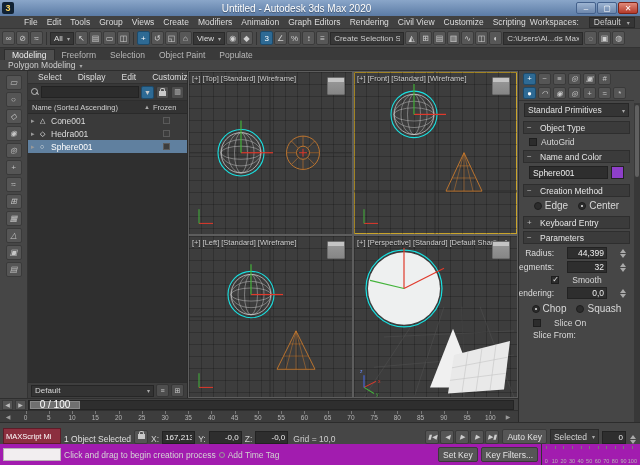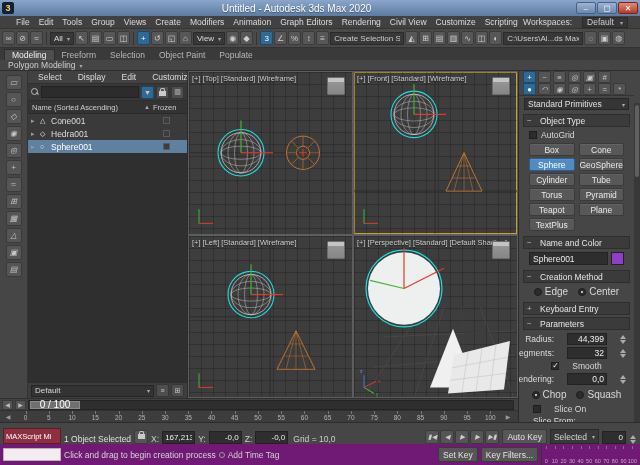--- a/index.html
+++ b/index.html
@@ -8,21 +8,21 @@
   .app { width:640px; height:465px; display:flex; flex-direction:column; background:#454545; }
 
   
   .titlebar { height:16px; background:linear-gradient(#8aa6c9,#5b7ba5); display:flex; align-items:center; padding:0 2px; color:#fff; flex:none; }
   .tb-logo { width:12px; height:12px; background:#123; color:#ffd75e; font-size:9px; font-weight:bold; display:flex; align-items:center; justify-content:center; border-radius:2px; margin-right:4px; }
   .tb-title { flex:1; text-align:center; font-size:10px; text-shadow:0 1px 1px rgba(0,0,0,.4); white-space:nowrap; overflow:hidden; }
   .winbtn { width:20px; height:12px; margin-left:1px; display:flex; align-items:center; justify-content:center; font-size:8px; background:linear-gradient(#9db4d2,#6d87ac); border:1px solid #44618c; border-radius:2px; color:#fff; }
   .winbtn.close { background:linear-gradient(#e08a7a,#b43a2a); border-color:#7e2216; }
 
   
-  .menubar { height:13px; background:#414141; border-bottom:1px solid #353535; display:flex; align-items:center; padding:0 12px; font-size:8.5px; flex:none; }
+  .menubar { height:13px; background:#414141; border-bottom:1px solid #353535; display:flex; align-items:center; padding:0 20px; font-size:8.5px; flex:none; }
   .menu-item { padding:0 4px; color:#dcdcdc; white-space:nowrap; }
   .workspaces { margin-left:auto; display:flex; align-items:flex-start; gap:10px; }
   .ws-box { background:#363636; border:1px solid #2a2a2a; padding:0 4px; height:11px; display:flex; align-items:center; gap:6px; color:#ccc; }
 
   
   .toolbar { height:19px; background:#4a4a4a; border-bottom:1px solid #333; display:flex; align-items:center; padding:0 2px; gap:1px; flex:none; overflow:hidden; }
   .tbg { display:flex; align-items:center; gap:1px; }
   .tb-icon { width:13px; height:14px; background:#575757; border:1px solid #3b3b3b; border-radius:2px; color:#cfcfcf; font-size:8px; display:flex; align-items:center; justify-content:center; flex:none; }
   .tb-icon i { font-style:normal; }
   .tb-icon.active { background:#2e6a94; border-color:#1d4a6a; color:#fff; }
@@ -123,21 +123,21 @@
   .tl-track { flex:1; height:10px; background:#2e2e2e; border:1px solid #242424; position:relative; }
   .tl-handle { position:absolute; left:1px; top:0; bottom:0; width:50px; background:#707070; border:1px solid #8a8a8a; color:#fff; font-size:10px; display:flex; align-items:center; justify-content:center; }
   .ruler { height:12px; background:#3d3d3d; border-top:1px solid #2f2f2f; display:flex; align-items:stretch; padding:0 4px 0 2px; flex:none; }
   .ruler-cap { width:12px; display:flex; align-items:center; justify-content:center; font-size:6px; color:#999; flex:none; }
   .ticks { flex:1; display:flex; }
   .tick { flex:1; position:relative; display:flex; align-items:flex-end; justify-content:center; font-size:6.5px; color:#b5b5b5; padding-bottom:1px; }
   .tick::before { content:''; position:absolute; top:0; left:50%; width:1px; height:3px; background:#787878; }
 
   
   .status1 { height:22px; background:#464646; border-top:1px solid #2c2c2c; display:flex; align-items:flex-end; gap:3px; padding:0 3px; font-size:8.5px; flex:none; }
-  .status2 { height:21px; background:#701a75; display:flex; align-items:center; gap:3px; padding:0 3px; font-size:8.5px; flex:none; }
+  .status2 { height:21px; background:#a21caf; display:flex; align-items:center; gap:3px; padding:0 3px; font-size:8.5px; flex:none; }
   .mxs-top { width:58px; height:16px; background:#8c2f3f; border:1px solid #5e1c28; color:#fff; font-size:7.5px; display:flex; align-items:center; padding:0 2px; white-space:nowrap; overflow:hidden; flex:none; }
   .mxs-bottom { width:58px; height:13px; background:#f2eef0; border:1px solid #b9b2b5; flex:none; }
   .sel-text { white-space:nowrap; color:#e0e0e0; }
   .lock-btn { width:14px; height:14px; background:#555; border:1px solid #3a3a3a; border-radius:2px; display:flex; align-items:flex-start; justify-content:center; flex:none; }
   .coord-lab { color:#cfcfcf; flex:none; }
   .coord-field { width:33px; height:13px; background:#2e2e2e; border:1px solid #222; color:#eee; font-size:8px; text-align:right; padding:0 2px; flex:none; }
   .grid-text { white-space:nowrap; color:#cfcfcf; margin-left:2px; }
   .pb-btn { width:14px; height:14px; background:#555; border:1px solid #3a3a3a; border-radius:2px; color:#ccc; font-size:6.5px; display:flex; align-items:center; justify-content:center; flex:none; }
   .akey-btn { height:15px; background:#565656; border:1px solid #3a3a3a; border-radius:2px; color:#e4e4e4; padding:0 4px; display:flex; align-items:center; flex:none; }
   .sel-drop { height:15px; background:#383838; border:1px solid #2a2a2a; display:flex; align-items:center; gap:5px; padding:0 3px; flex:none; }
@@ -666,34 +666,20 @@
 
       <div class="rollout">
         <div class="roll-head">
           <span class="roll-state">−</span>
           <span>Object Type</span>
         </div>
         <div class="autogrid-row">
           <span class="checkbox"></span>
           <span>AutoGrid</span>
         </div>
-        <div class="ot-grid">
-
-        <span class="ot-btn">Box</span>
-            <span class="ot-btn">Cone</span>
-            <span class="ot-btn active">Sphere</span>
-            <span class="ot-btn">GeoSphere</span>
-            <span class="ot-btn">Cylinder</span>
-            <span class="ot-btn">Tube</span>
-            <span class="ot-btn">Torus</span>
-            <span class="ot-btn">Pyramid</span>
-            <span class="ot-btn">Teapot</span>
-            <span class="ot-btn">Plane</span>
-            <span class="ot-btn">TextPlus</span>
-          </div>
       </div>
 
       <div class="rollout">
         <div class="roll-head">
           <span class="roll-state">−</span>
           <span>Name and Color</span>
         </div>
         <div class="name-row">
           <input class="name-input" value="Sphere001" style="">
           <span class="swatch"></span>

